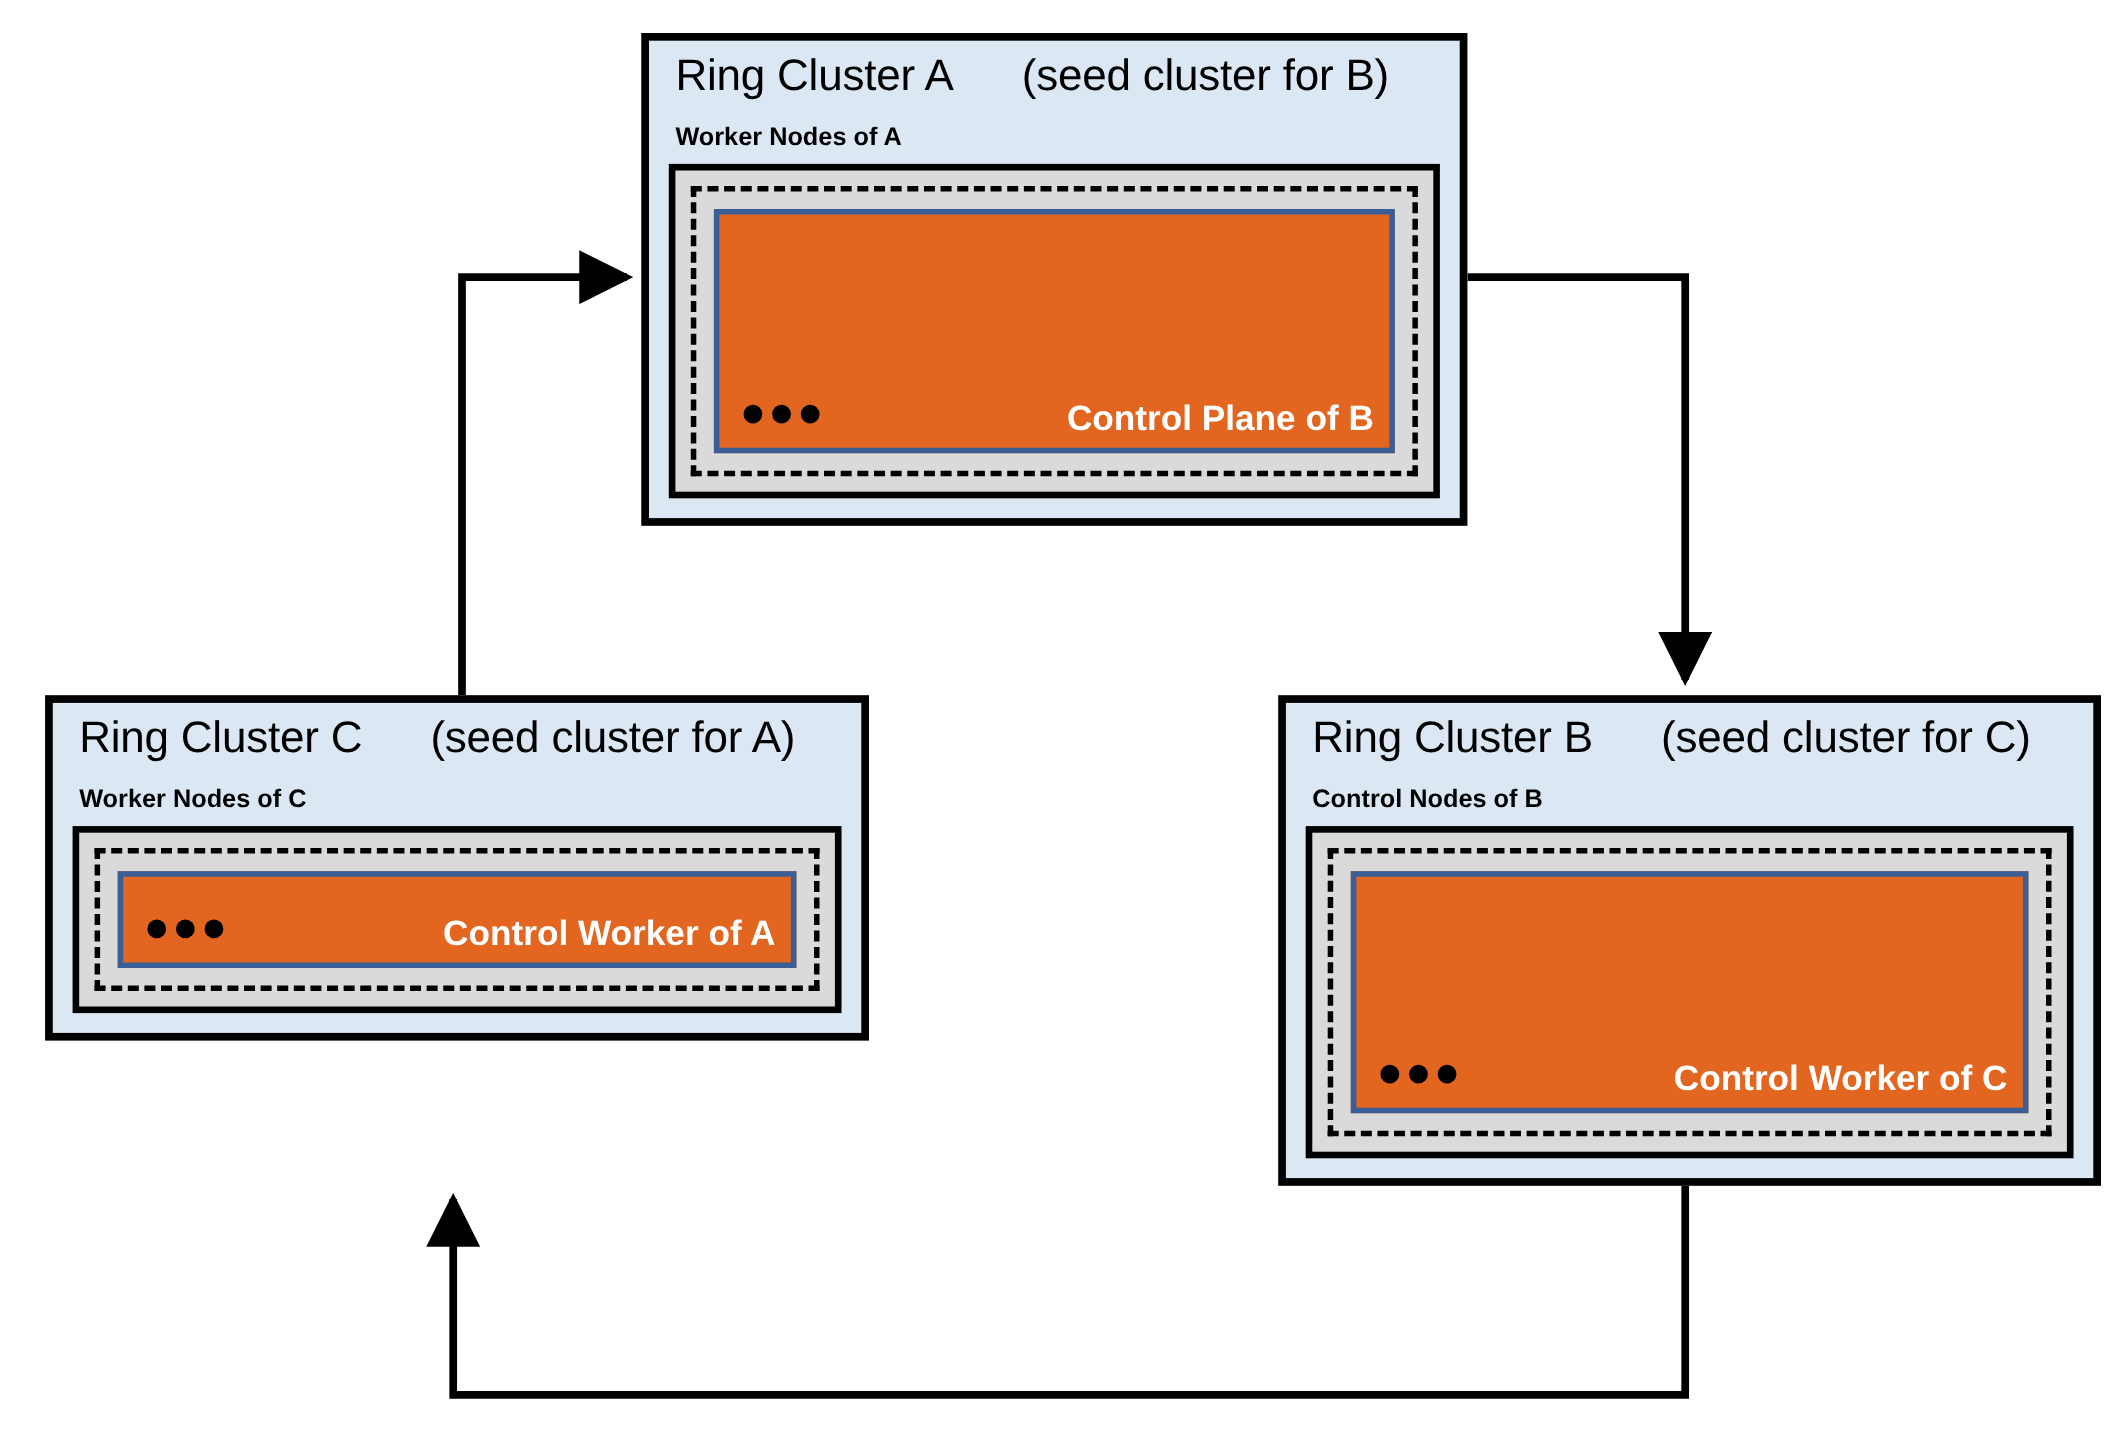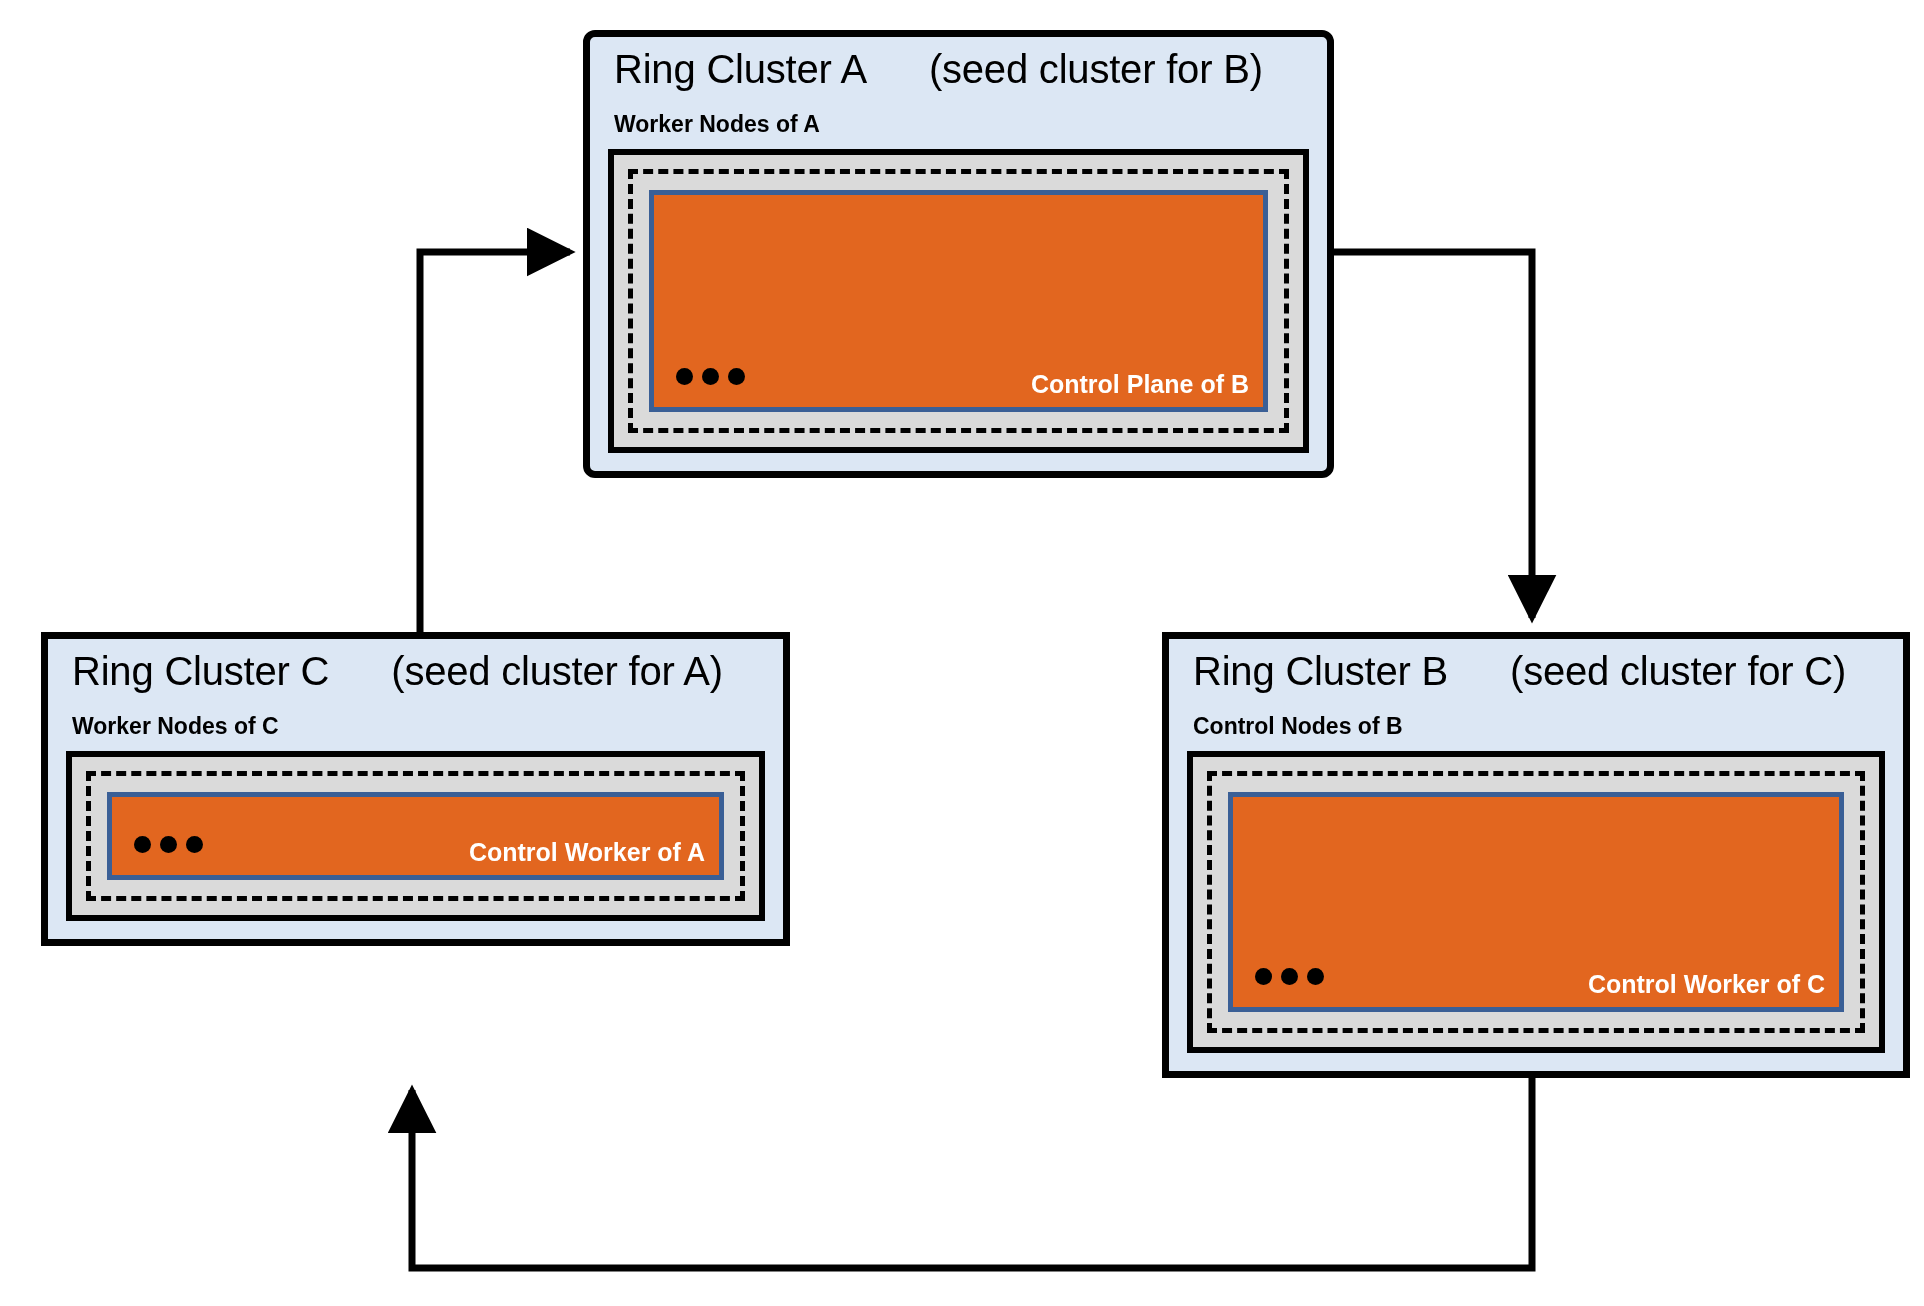--- a/index.html
+++ b/index.html
@@ -33,21 +33,21 @@
   }
 
   
   .cluster {
     position: absolute;
     background: #dce7f4;
     border: 7px solid #000000;
     box-sizing: border-box;
     z-index: 10;
   }
-  #cluster-a { left: 583px;  top: 30px;  width: 751px; height: 448px; border-radius: 12px; }
+  #cluster-a { left: 583px;  top: 30px;  width: 751px; height: 448px; }
   #cluster-c { left: 41px;   top: 632px; width: 749px; height: 314px; }
   #cluster-b { left: 1162px; top: 632px; width: 748px; height: 446px; }
 
   .cluster-title {
     position: absolute;
     left: 24px;
     top: 10px;
     font-size: 40px;
     font-weight: 400;
     color: #000000;
@@ -101,21 +101,21 @@
     bottom: 16px;
     background: #e2661f;
     border: 5px solid #3a5f96;
     box-sizing: border-box;
   }
 
   .cp-label {
     position: absolute;
     right: 14px;
     bottom: 8px;
-    font-size: 25px;
+    font-size: 32px;
     font-weight: bold;
     color: #ffffff;
     white-space: nowrap;
   }
 
   .cp-dots {
     position: absolute;
     left: 22px;
     bottom: 22px;
     display: flex;

